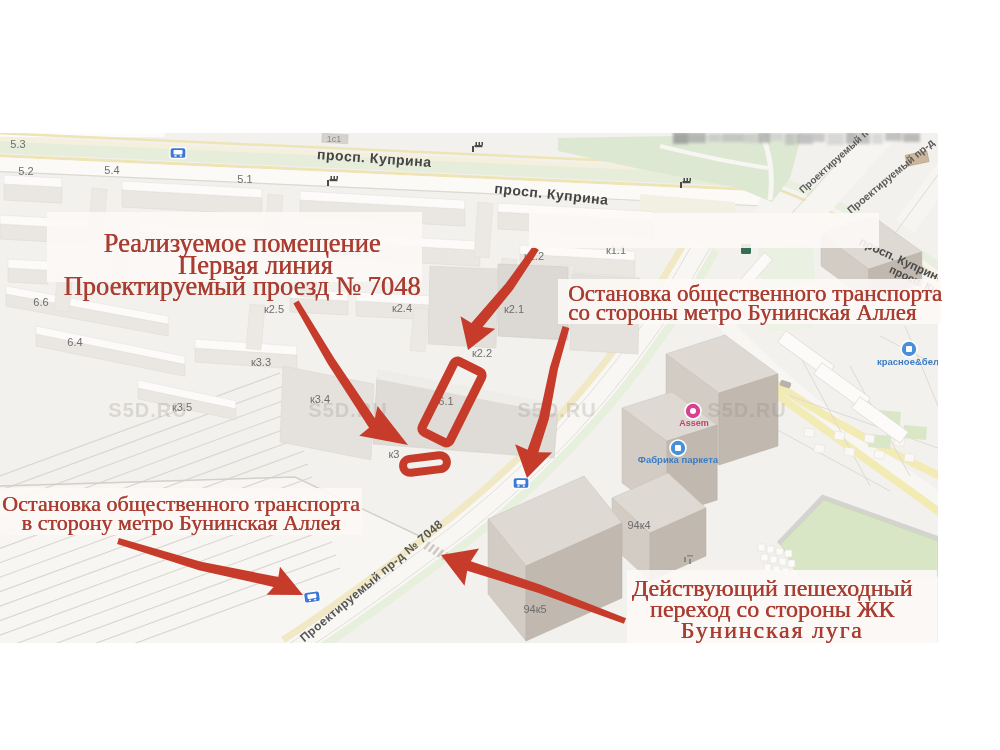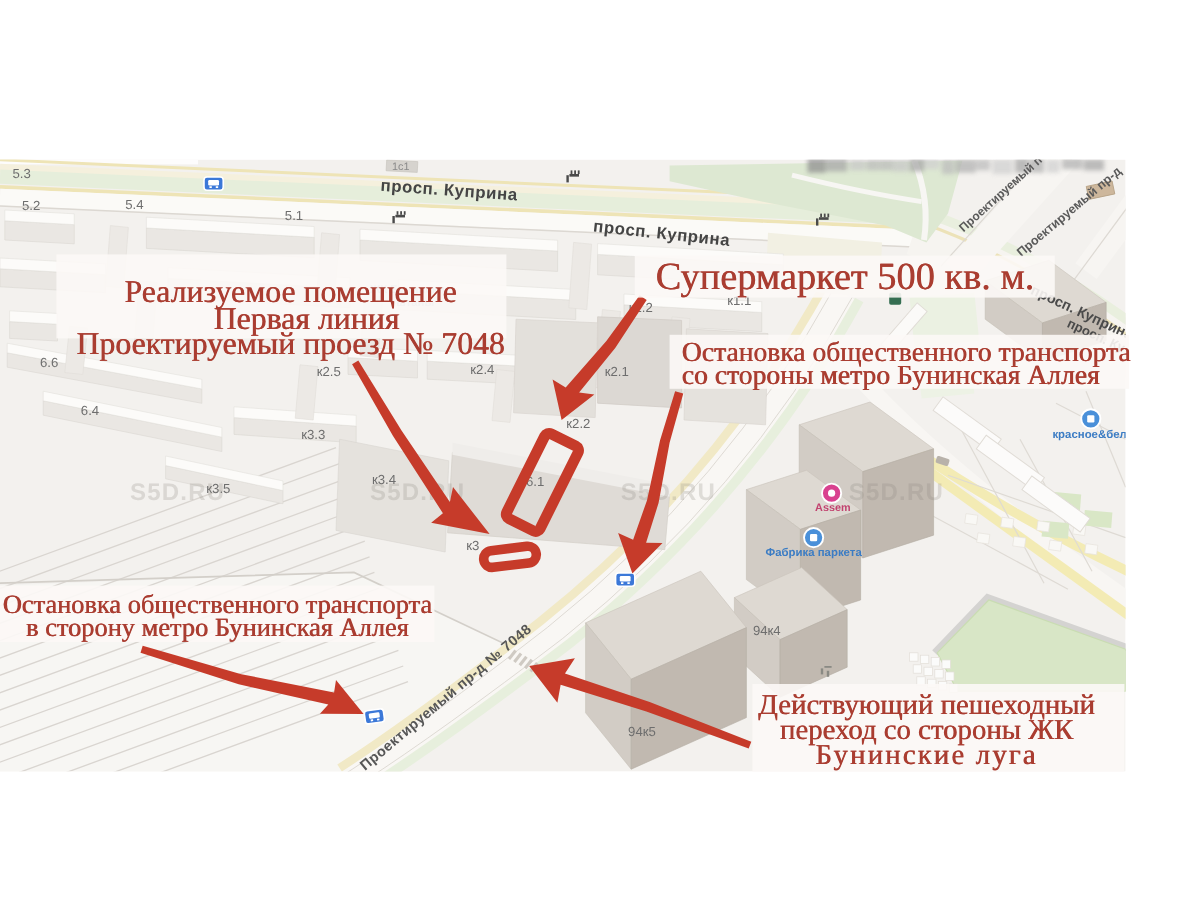--- a/index.html
+++ b/index.html
@@ -292,28 +292,25 @@
 <polygon points="562.6,290.0 550.0,331.0 539.2,380.8 527.6,413.8 515.1,408.2 527.0,442.0 552.1,416.4 538.4,416.2 548.8,383.2 558.0,333.0 569.4,292.0" fill="#c63b2a"></polygon>
 <polygon points="117.1,507.9 198.9,534.2 273.6,551.0 266.6,558.7 303.0,559.0 280.0,530.7 278.4,541.0 201.1,525.8 118.9,502.1" fill="#c63b2a"></polygon>
 <polygon points="626.1,582.2 541.4,549.1 470.8,525.3 479.1,512.5 441.0,519.0 464.5,549.7 467.2,534.7 538.6,556.9 623.9,587.8" fill="#c63b2a"></polygon>
 </svg>
 
 <div class="bx" style="left:47px;top:176px;width:375px;height:70px;"></div>
 <div class="tx" style="left:47px;top:192px;width:390px;">
       <div style="font-size:26.5px;line-height:21.5px;padding-top:5px;">Реализуемое помещение<br>&nbsp;&nbsp;&nbsp;&nbsp;Первая линия<br>Проектируемый проезд № 7048</div>
     </div>
 <div class="bx" style="left:529px;top:177px;width:350px;height:35px;"></div>
-<div class="tx" style="left:529px;top:177px;width:350px;">
-      <div style="font-size:32px;line-height:34px;">Супермаркет 500 кв. м.</div>
-    </div>
 <div class="bx" style="left:558px;top:243px;width:383px;height:45px;"></div>
 <div class="tx" style="left:558px;top:243px;width:383px;text-align:left;">
       <div style="white-space:nowrap;font-size:23px;line-height:19px;padding-top:5px;padding-left:10px;">Остановка общественного транспорта<br>со стороны метро Бунинская Аллея</div>
     </div>
 <div class="bx" style="left:0px;top:452px;width:362px;height:47px;"></div>
 <div class="tx" style="left:0px;top:452px;width:362px;">
       <div style="font-size:22px;line-height:19px;padding-top:6px;">Остановка общественного транспорта<br>в сторону метро Бунинская Аллея</div>
     </div>
 <div class="bx" style="left:627px;top:534px;width:310px;height:73px;"></div>
 <div class="tx" style="left:627px;top:534px;width:290px;text-align:center;">
-      <div style="font-size:24px;line-height:21px;padding-top:8px;">Действующий пешеходный<br>переход со стороны ЖК<br><span style="letter-spacing:1.8px;">Бунинские луга</span></div>
+      <div style="font-size:24px;line-height:21px;padding-top:8px;">Действующий пешеходный<br>переход со стороны ЖК<br><span style="letter-spacing:1.8px;">Бунинская луга</span></div>
     </div>
 
 </div>
 </body></html>

